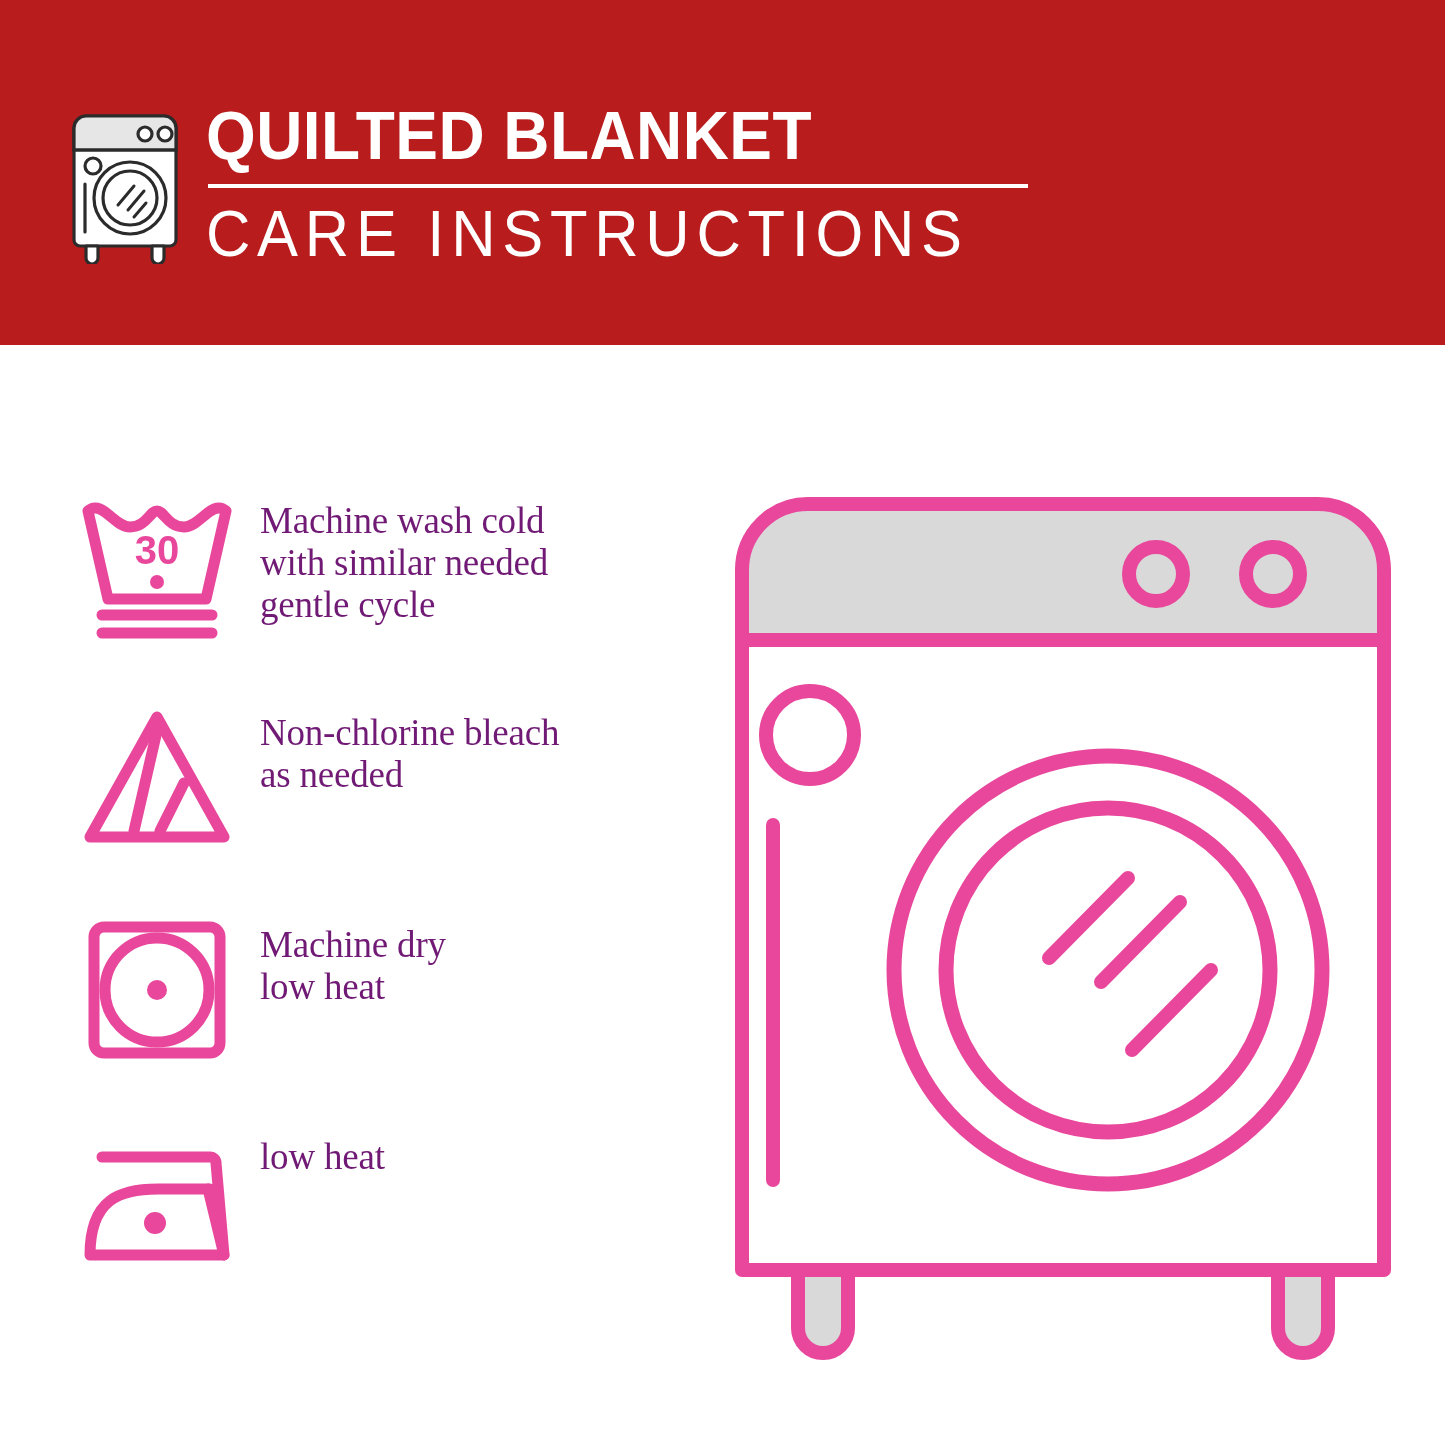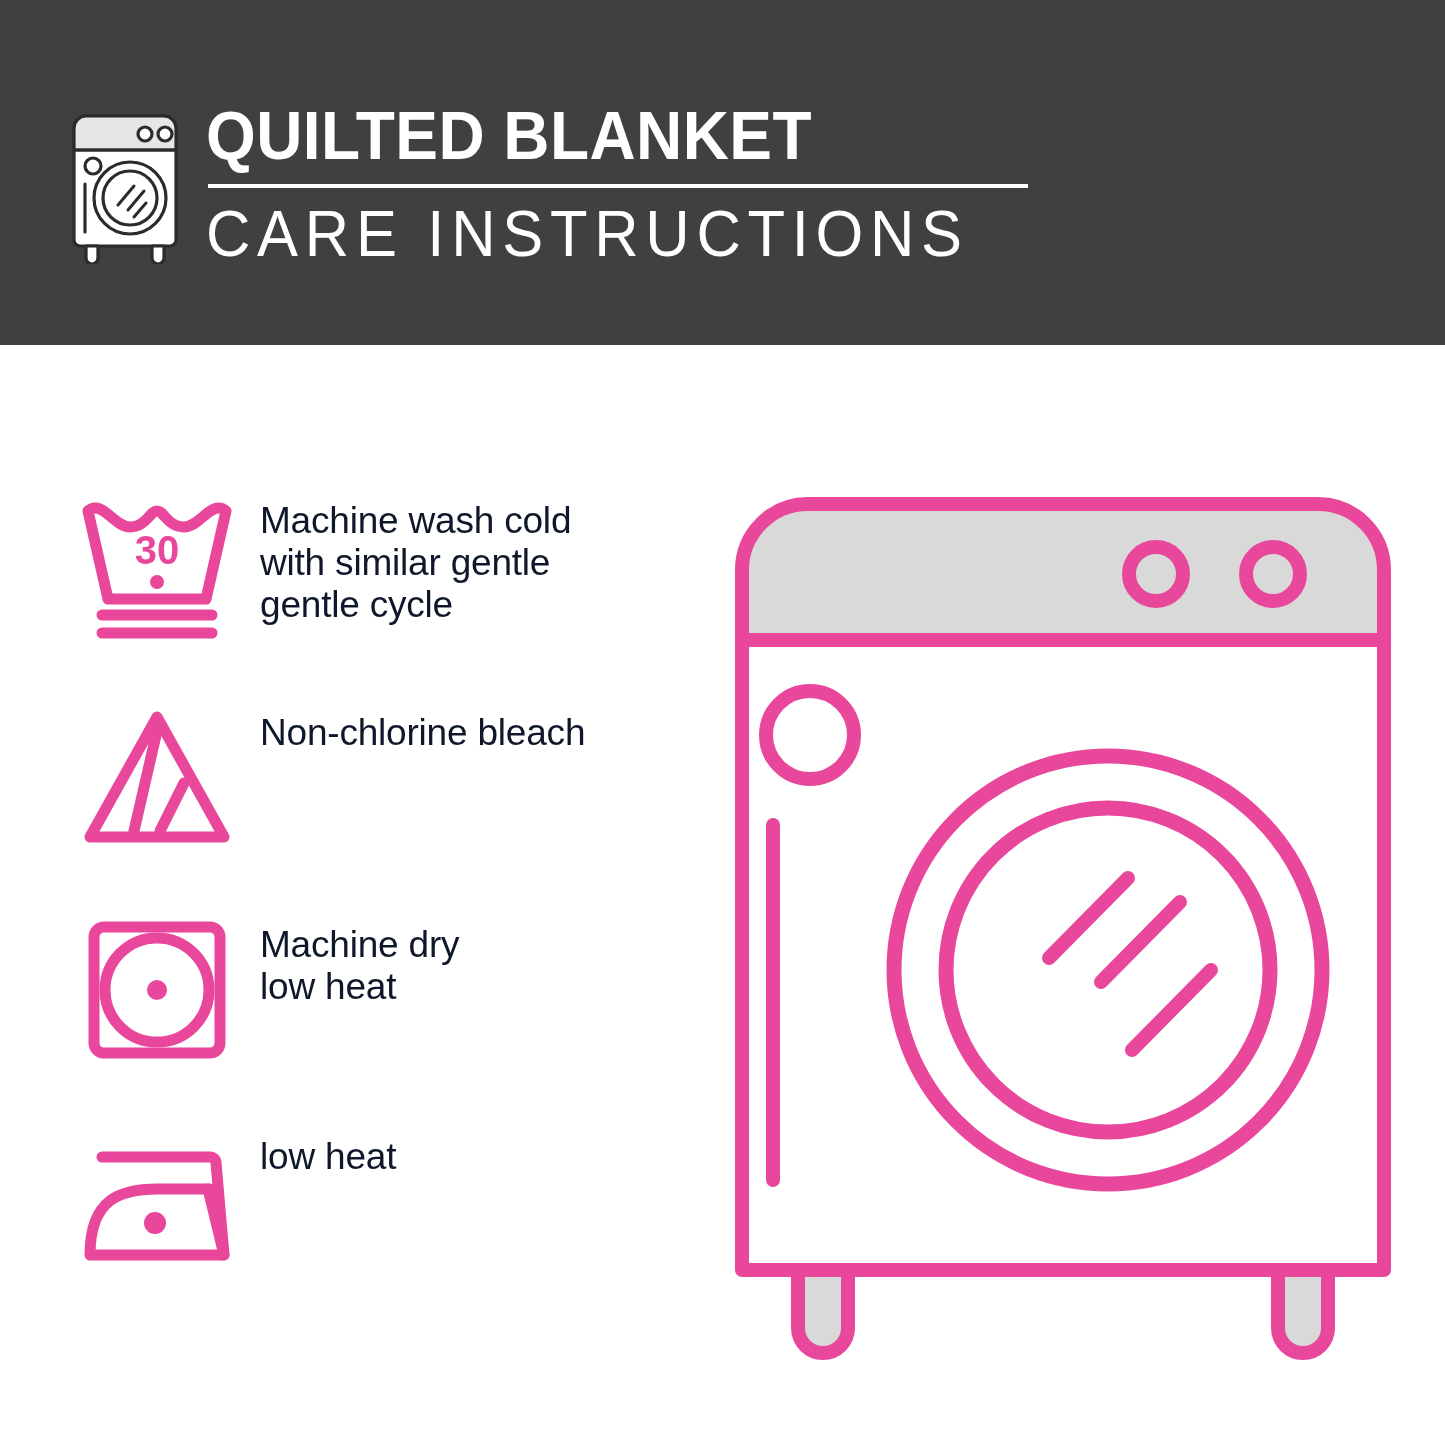--- a/index.html
+++ b/index.html
@@ -15,21 +15,21 @@
     position: relative;
   }
 
   
   .header {
     position: absolute;
     left: 0;
     top: 0;
     width: 1445px;
     height: 345px;
-    background: #404040;
+    background: #b91c1c;
   }
   .header-inner {
     position: absolute;
     left: 60px;
     top: 96px;
     display: flex;
     align-items: flex-start;
   }
   .header-icon {
     width: 130px;
@@ -87,24 +87,24 @@
     width: 180px;
     flex: 0 0 180px;
     display: flex;
     align-items: center;
     justify-content: flex-end;
     height: 160px;
   }
   .care-text {
     padding-left: 18px;
     padding-top: 14px;
-    font-family: Liberation Sans, sans-serif;
+    font-family: Liberation Serif, serif;
     font-size: 37px;
     line-height: 42px;
-    color: #0f172a;
+    color: #701a75;
     letter-spacing: -0.2px;
   }
   .care-text .ln { display: block; white-space: nowrap; }
 
   
   .washer {
     position: absolute;
     left: 718px;
     top: 480px;
     width: 690px;
@@ -158,37 +158,38 @@
           <path d="M16 20 C30 8 42 36 58 36 C74 36 78 20 85 20 C92 20 96 36 112 36 C128 36 140 8 154 20 L134 108 L36 108 Z"></path>
           <line x1="30" y1="124" x2="140" y2="124"></line>
           <line x1="30" y1="142" x2="140" y2="142"></line>
         </g>
         <text x="85" y="73" text-anchor="middle" font-family="Liberation Sans, sans-serif" font-size="40" font-weight="bold" fill="#e8479b">30</text>
         <circle cx="85" cy="91" r="7" fill="#e8479b"></circle>
       </svg>
     </div>
     <div class="care-text">
       <span class="ln">Machine wash cold</span>
-      <span class="ln">with similar gentle</span>
+      <span class="ln">with similar needed</span>
       <span class="ln">gentle cycle</span>
     </div>
   </div>
 
   <div class="care-row">
     <div class="care-symbol">
       <svg width="170" height="150" viewBox="0 0 170 150">
         <g fill="none" stroke="#e8479b" stroke-width="11" stroke-linecap="round" stroke-linejoin="round">
           <path d="M85 14 L152 134 L18 134 Z"></path>
           <line x1="85" y1="28" x2="62" y2="128"></line>
           <line x1="112" y1="80" x2="88" y2="128"></line>
         </g>
       </svg>
     </div>
     <div class="care-text">
       <span class="ln">Non-chlorine bleach</span>
+      <span class="ln">as needed</span>
     </div>
   </div>
 
   <div class="care-row">
     <div class="care-symbol">
       <svg width="170" height="150" viewBox="0 0 170 150">
         <g fill="none" stroke="#e8479b" stroke-width="11" stroke-linecap="round" stroke-linejoin="round">
           <rect x="22" y="12" width="126" height="126" rx="10"></rect>
           <circle cx="85" cy="75" r="52"></circle>
         </g>

